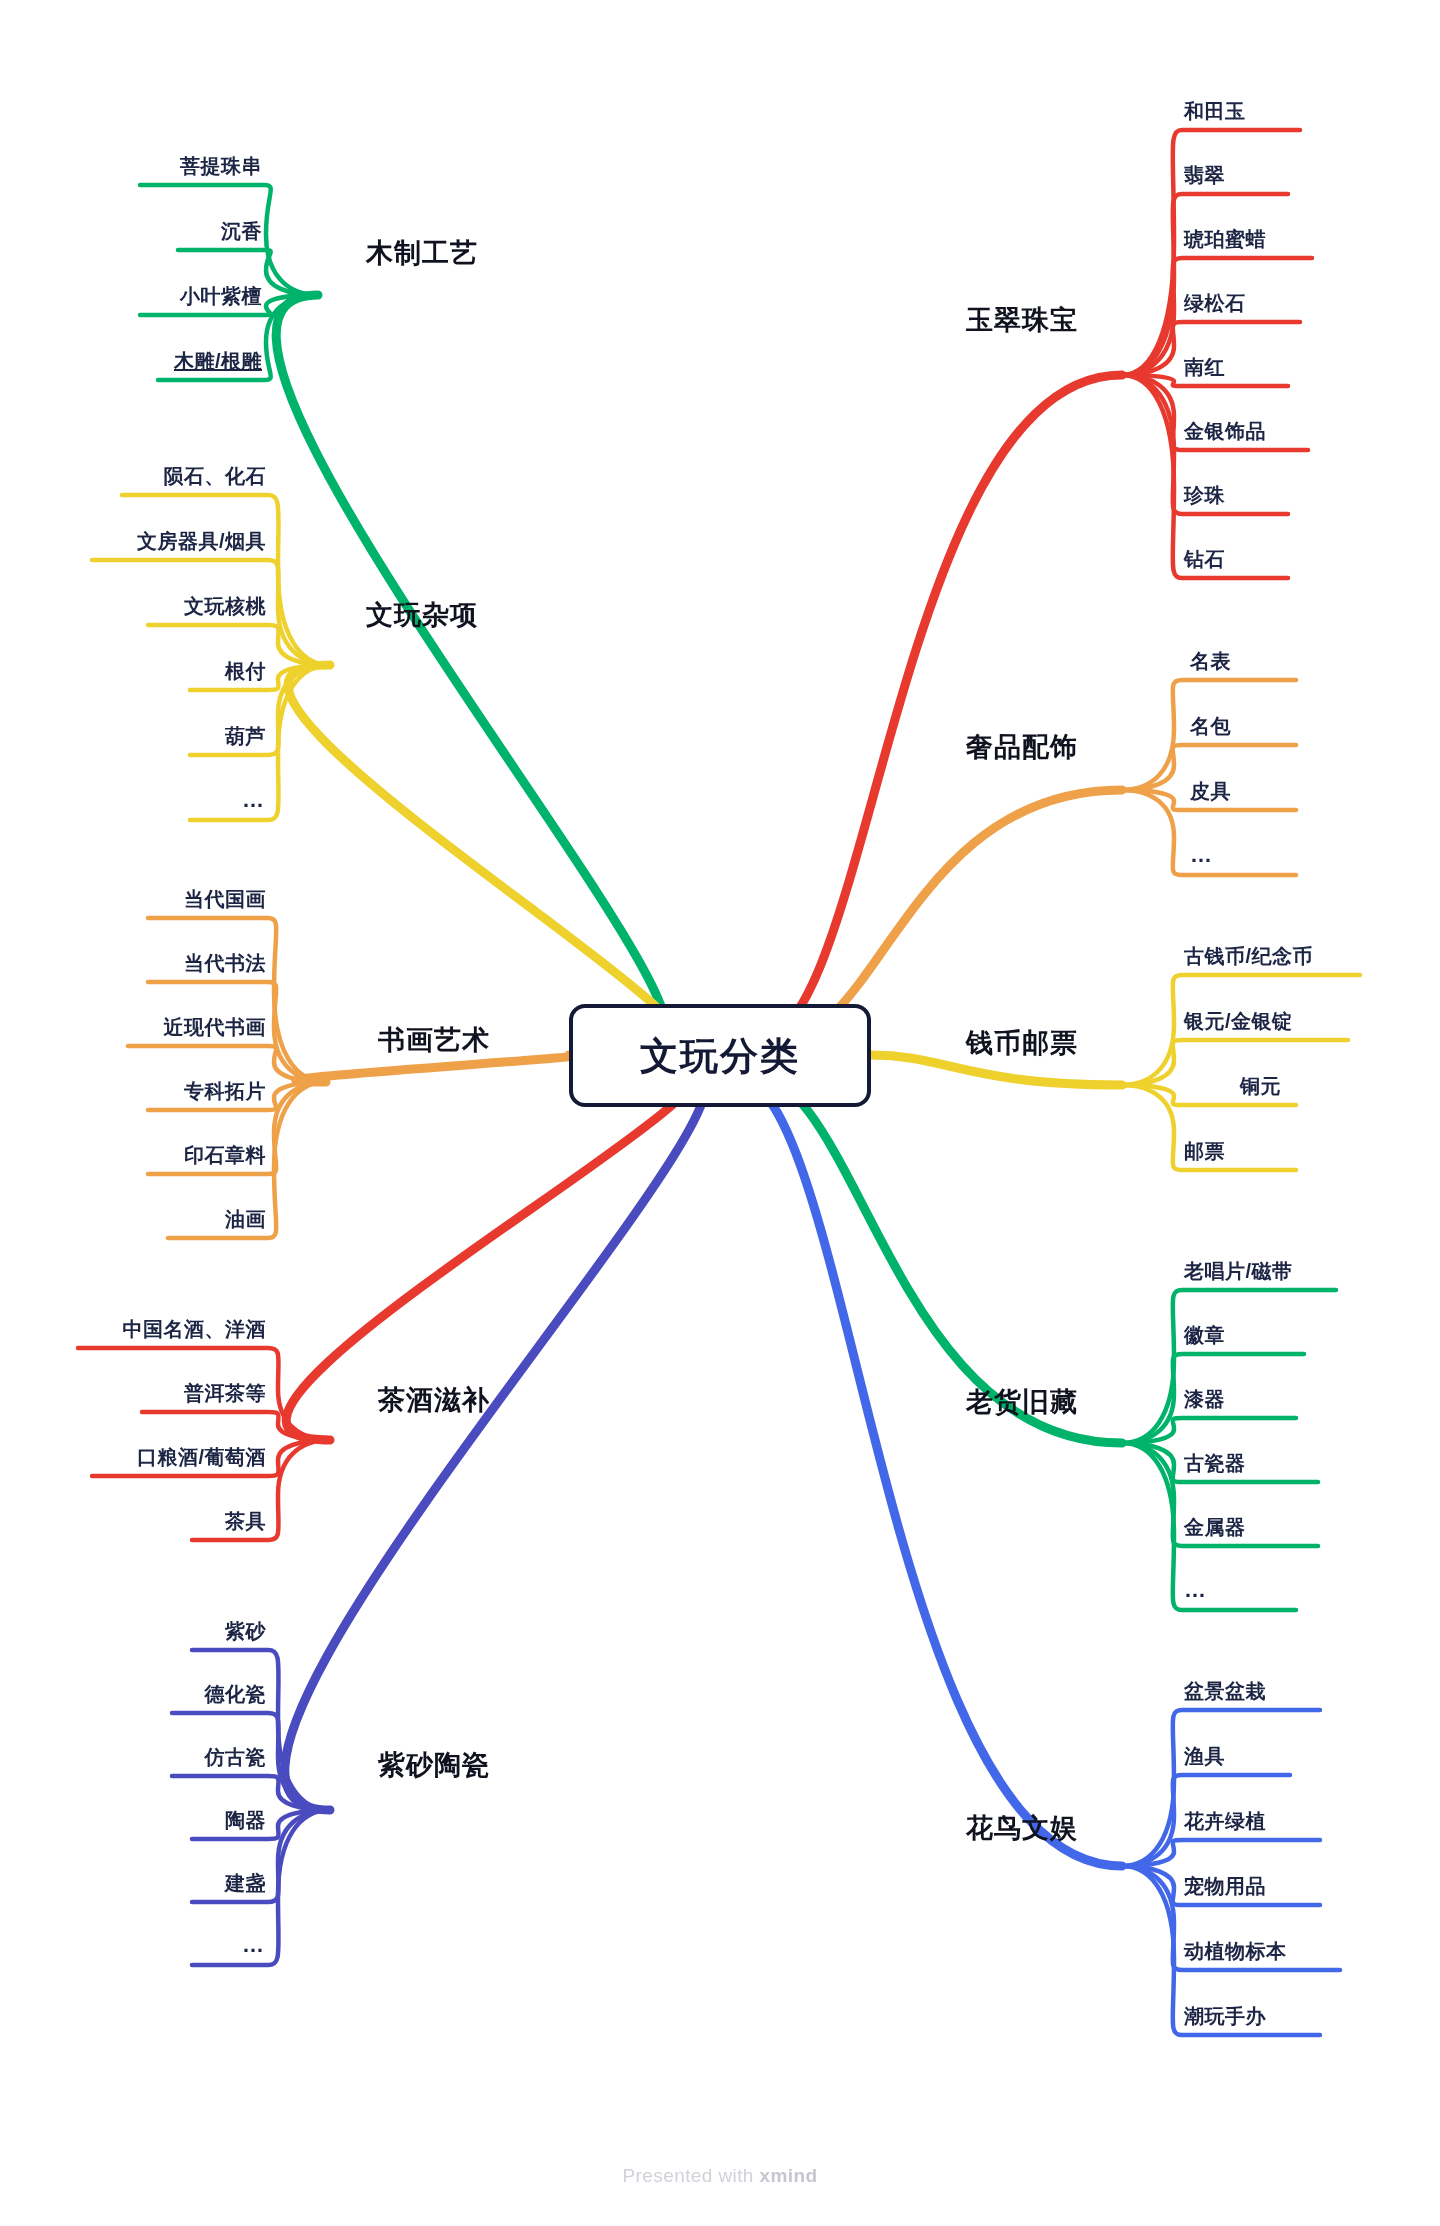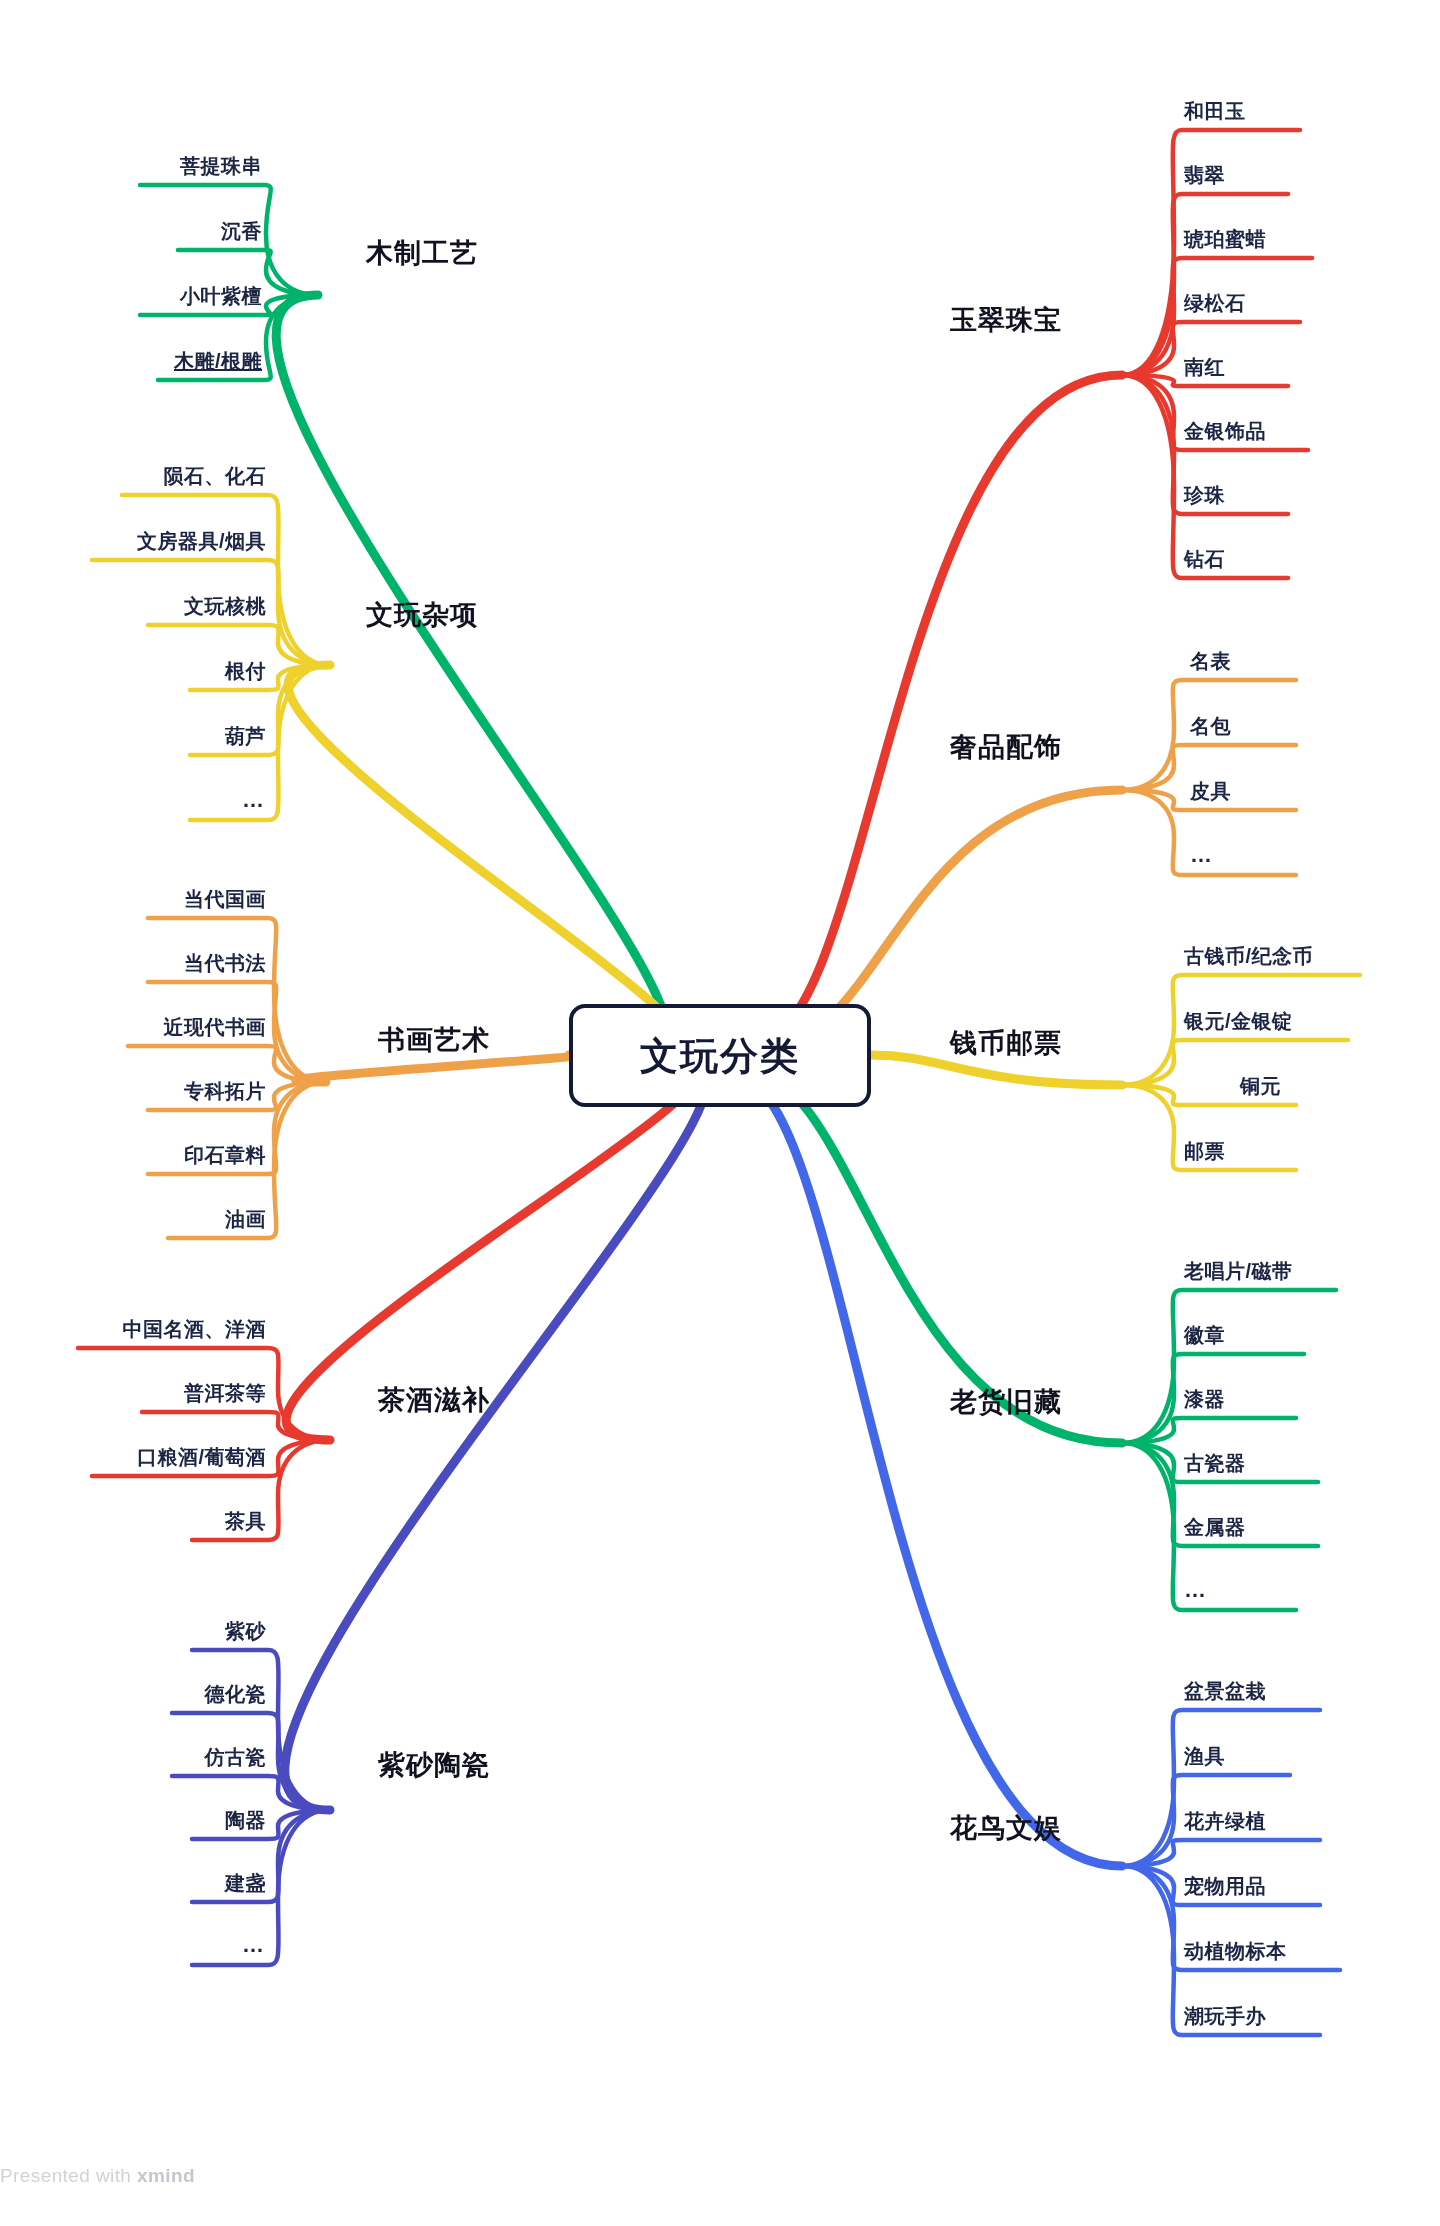--- a/index.html
+++ b/index.html
@@ -55,21 +55,21 @@
     position: absolute;
     font-size: 27px;
     font-weight: bold;
     color: #10131f;
     white-space: nowrap;
     letter-spacing: 1px;
     z-index: 12;
     line-height: 1;
   }
   .main-label.left  { transform: translate(-100%, -50%); }
-  .main-label.right { transform: translate(0, -50%); }
+  .main-label.right { transform: translate(0, -50%); margin-left: 16px; }
 
   
   .leaf-label {
     position: absolute;
     font-size: 20px;
     font-weight: 600;
     color: #1d2545;
     white-space: nowrap;
     letter-spacing: 0.5px;
     z-index: 12;
@@ -77,21 +77,21 @@
   }
   .leaf-label.left  { transform: translate(-100%, -100%); }
   .leaf-label.right { transform: translate(0, -100%); }
   .leaf-label.ellipsis { font-size: 22px; letter-spacing: 2px; }
 
   
   .watermark {
     position: absolute;
     left: 0; right: 0;
     top: 2165px;
-    text-align: left;
+    text-align: center;
     font-size: 19px;
     color: #cfd2d8;
     letter-spacing: 0.4px;
     z-index: 5;
   }
   .watermark .brand { font-weight: bold; color: #c4c7ce; }
 </style>
 </head>
 <body>
 

